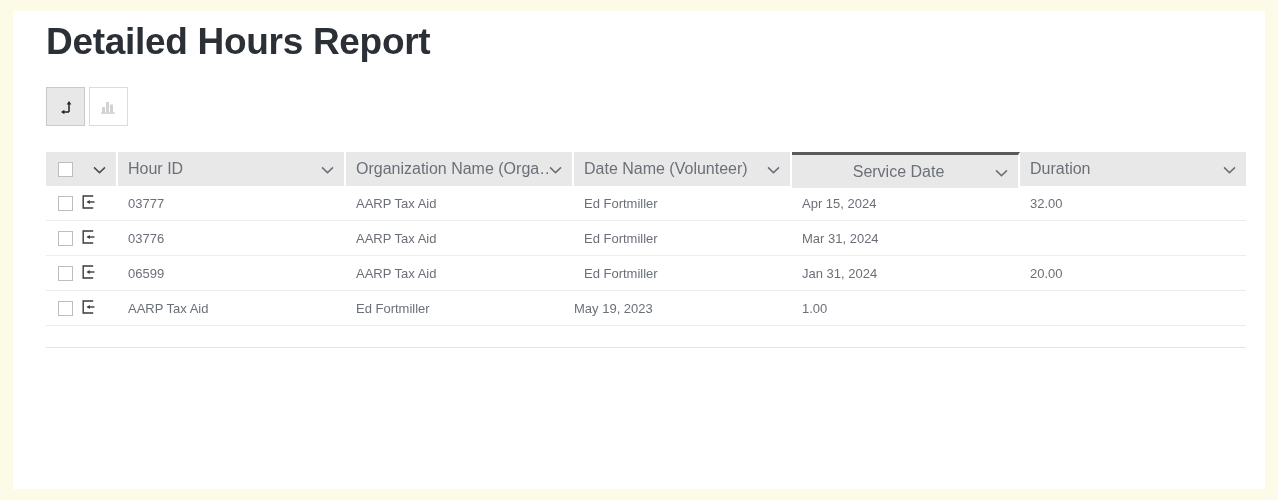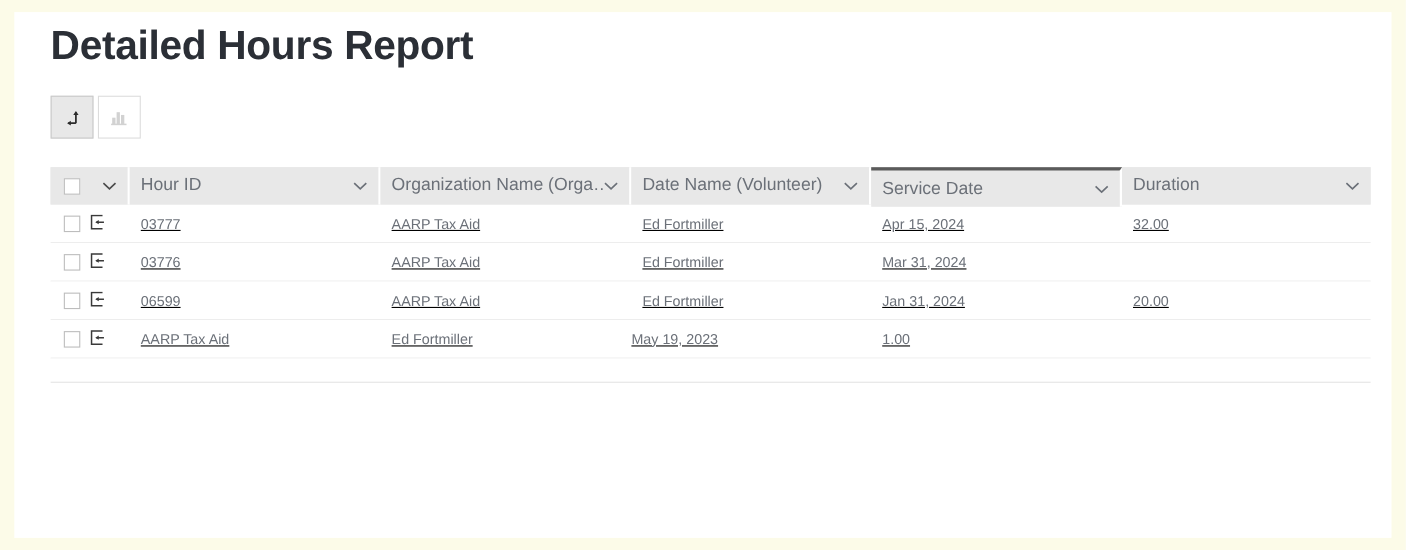--- a/index.html
+++ b/index.html
@@ -123,20 +123,21 @@
   .gh:last-child { border-right: none; }
   .gh .gh-label {
     flex: 1;
     white-space: nowrap;
     overflow: hidden;
     text-overflow: clip;
   }
   .gh.sorted {
     border-top: 3px solid #5b5b5b;
     height: 36px;
+    text-align: center;
   }
 
   .col-select { width: 72px; justify-content: space-between; padding: 0 10px 0 12px; }
   .col-hourid { width: 228px; }
   .col-org    { width: 228px; }
   .col-name   { width: 218px; }
   .col-date   { width: 228px; }
   .col-dur    { width: 226px; }
 
   .chk {
@@ -149,21 +150,20 @@
     cursor: pointer;
   }
 
   .chev { flex: none; display: block; }
 
   .grid-row {
     display: flex;
     height: 35px;
     border-bottom: 1px solid #ededed;
     background: #ffffff;
-    text-decoration: underline;
   }
   .grid-row .gc {
     height: 34px;
     display: flex;
     align-items: center;
     font-size: 13px;
     color: #6b7078;
     padding: 0 10px;
   }
   .grid-row .gc.col-select {

